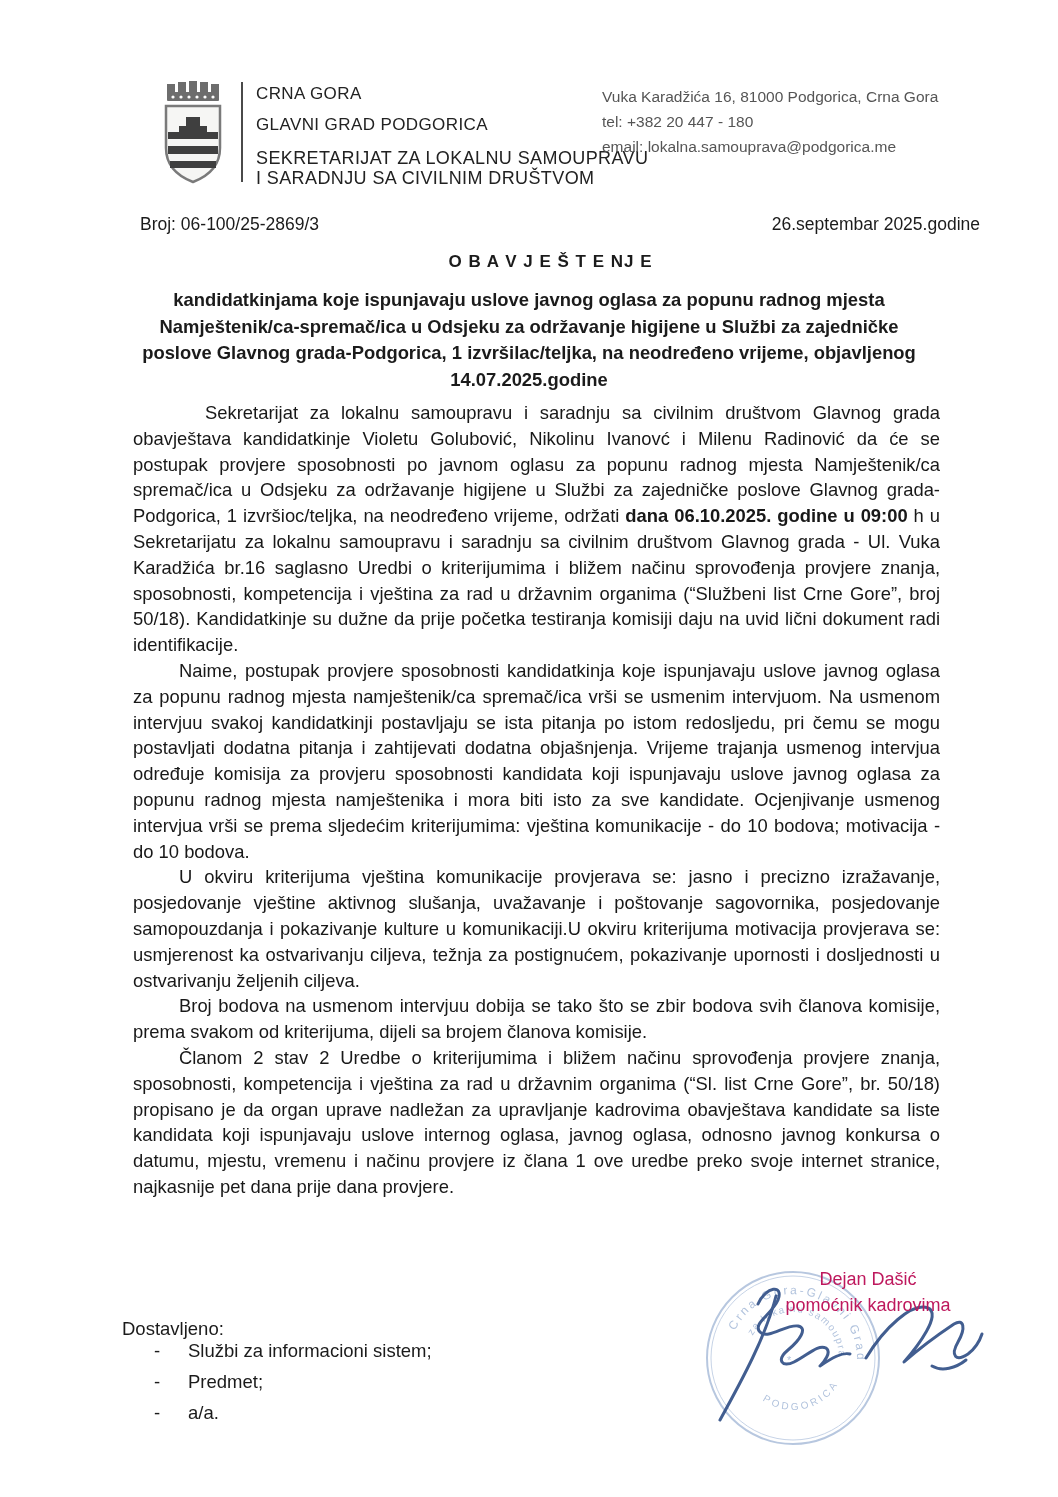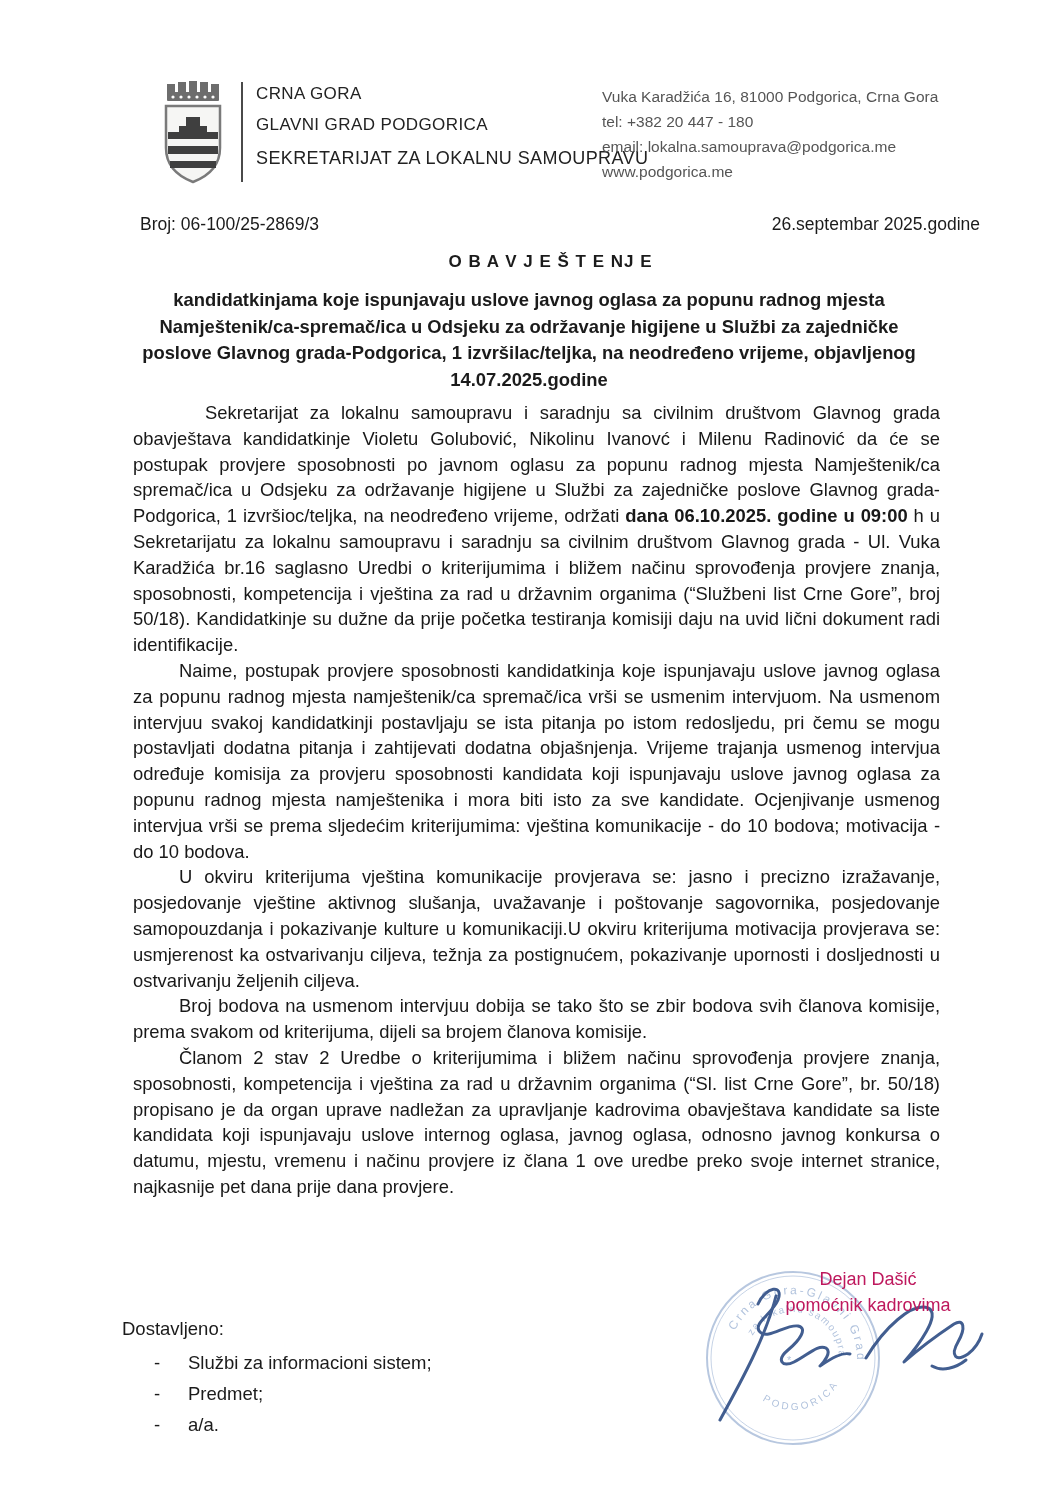--- a/index.html
+++ b/index.html
@@ -33,21 +33,21 @@
   .body-text{position:absolute;left:133px;top:400px;width:807px;text-align:justify;font-size:18.4px;line-height:25.8px;color:#181818;}
   .body-text p{margin:0;text-indent:72px;}
   .body-text p.ind2{text-indent:46px;}
   .bold{font-weight:bold;}
   
   .sign-block{position:absolute;left:768px;top:1266px;width:200px;text-align:center;font-size:18px;line-height:26px;color:#be185d;}
   .stamp{position:absolute;left:695px;top:1260px;}
   .autograph{position:absolute;left:680px;top:1262px;}
   
   .dist-block{position:absolute;left:122px;top:1318px;font-size:18.5px;}
-  .dist-label{margin-bottom:12px;}
+  .dist-label{}
   .dist-item{display:flex;margin-bottom:9px;line-height:22px;}
   .dist-dash{width:34px;text-align:center;margin-left:18px;}
   .dist-text{margin-left:14px;}
 </style>
 </head>
 <body>
 
 <div class="page">
 
   <div class="logo">
@@ -79,27 +79,27 @@
       </g>
     </svg>
   </div>
 
   <div class="hdr-divider"></div>
 
   <div class="org-block">
     <div class="org-line org-country">CRNA GORA</div>
     <div class="org-line org-city">GLAVNI GRAD PODGORICA</div>
     <div class="org-line org-dept">SEKRETARIJAT ZA LOKALNU SAMOUPRAVU</div>
+    <div class="org-line org-dept">I SARADNJU SA CIVILNIM DRUŠTVOM</div>
   </div>
 
   <div class="contact-block">
     <div>Vuka Karadžića 16, 81000 Podgorica, Crna Gora</div>
     <div>tel: +382 20 447 - 180</div>
     <div>email: lokalna.samouprava@podgorica.me</div>
-    <div>www.podgorica.me</div>
   </div>
 
   <div class="meta-number">Broj: 06-100/25-2869/3</div>
   <div class="meta-date">26.septembar 2025.godine</div>
 
   <div class="doc-title">O B A V J E Š T E NJ E</div>
   <div class="doc-subtitle">kandidatkinjama koje ispunjavaju uslove javnog oglasa za popunu radnog mjesta Namještenik/ca-spremač/ica u Odsjeku za održavanje higijene u Službi za zajedničke poslove Glavnog grada-Podgorica, 1 izvršilac/teljka, na neodređeno vrijeme, objavljenog 14.07.2025.godine</div>
 
   <div class="body-text">
     <p><span>Sekretarijat za lokalnu samoupravu i saradnju sa civilnim društvom Glavnog grada obavještava kandidatkinje Violetu Golubović, Nikolinu Ivanovć i Milenu Radinović da će se postupak provjere sposobnosti po javnom oglasu za popunu radnog mjesta Namještenik/ca spremač/ica u Odsjeku za održavanje higijene u Službi za zajedničke poslove Glavnog grada-Podgorica, 1 izvršioc/teljka, na neodređeno vrijeme, održati </span><span class="bold">dana 06.10.2025. godine u 09:00</span><span> h u Sekretarijatu za lokalnu samoupravu i saradnju sa civilnim društvom Glavnog grada - Ul. Vuka Karadžića br.16 saglasno Uredbi o kriterijumima i bližem načinu sprovođenja provjere znanja, sposobnosti, kompetencija i vještina za rad u državnim organima (“Službeni list Crne Gore”, broj 50/18). Kandidatkinje su dužne da prije početka testiranja komisiji daju na uvid lični dokument radi identifikacije.</span></p>

